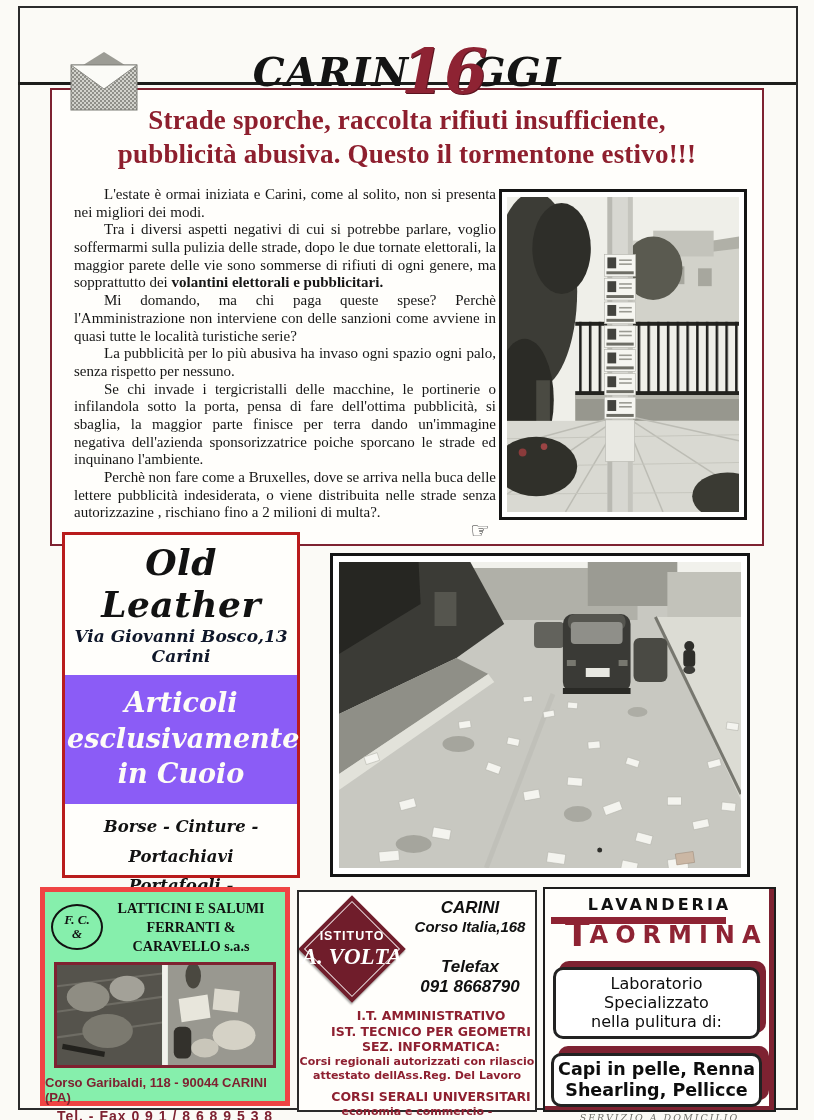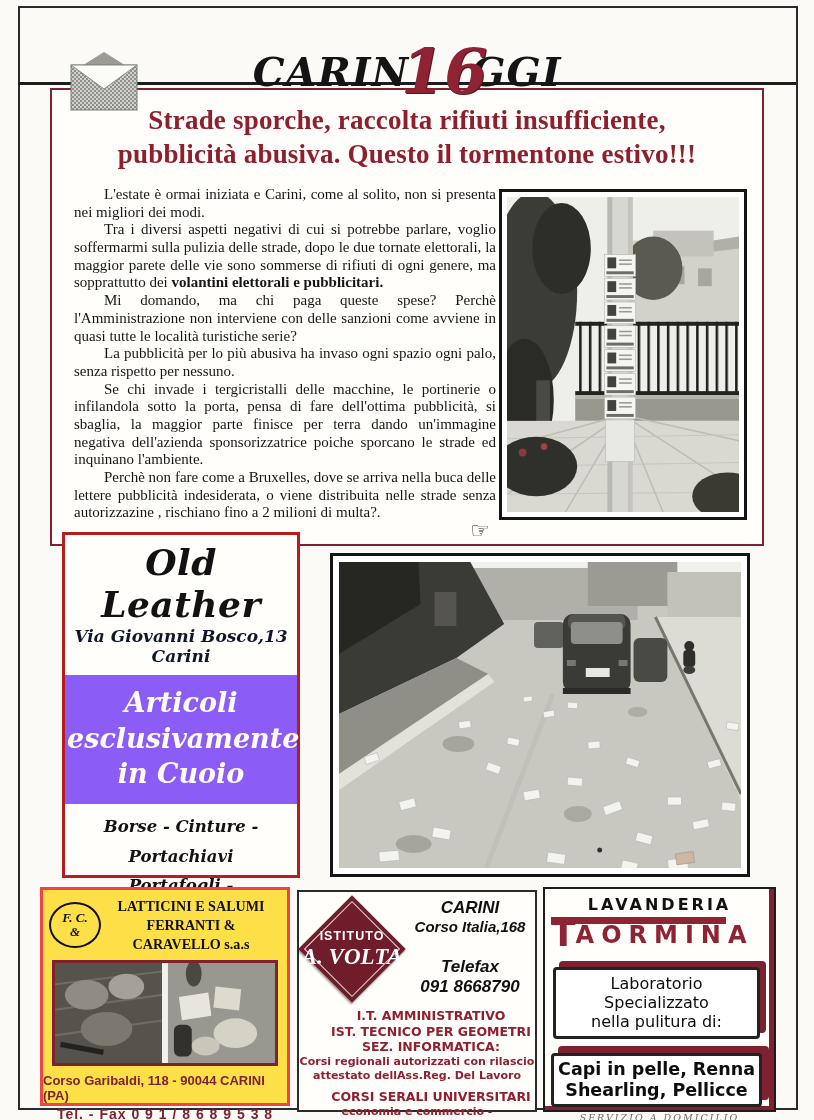--- a/index.html
+++ b/index.html
@@ -65,21 +65,21 @@
   .ol-items{font-size:16.5px;line-height:1.8;margin-top:8px;color:#121212;}
   
   .photo-street{
     position:absolute;left:330px;top:553px;width:420px;height:324px;
     border:3px solid #141414;background:#fff;padding:6px;box-sizing:border-box;
   }
   .photo-street svg{display:block;width:100%;height:100%;}
   
   .ad-latticini{
     position:absolute;left:40px;top:887px;width:250px;height:219px;
-    border:3px solid #ef4444;box-sizing:border-box;background:#fde047;
+    border:5px solid #ef4444;box-sizing:border-box;background:#86efac;
   }
   .latt-header{display:flex;align-items:center;padding:7px 6px 2px;}
   .fc-circle{
     width:48px;height:42px;border:2px solid #111;border-radius:50%;
     display:flex;flex-direction:column;justify-content:center;align-items:center;
     font-family:"Liberation Serif", serif;font-weight:bold;font-style:italic;
     font-size:13px;line-height:1.05;flex:none;color:#111;
   }
   .latt-title{
     flex:1;text-align:center;font-family:"Liberation Serif", serif;font-weight:bold;
@@ -130,27 +130,27 @@
   .ad-taormina{
     position:absolute;left:543px;top:887px;width:233px;height:225px;
     border:2px solid #1c1c1c;box-sizing:border-box;background:#fffefb;
     box-shadow:inset -5px -4px 0 0 #7e2231;
     font-family:"DejaVu Sans", sans-serif;
   }
   .tao-kicker{text-align:center;font-weight:bold;font-size:16px;letter-spacing:3px;margin-top:6px;color:#111;}
   .tao-name-row{position:relative;height:36px;margin:3px 10px 0 6px;}
   .tao-t-bar{position:absolute;left:0;top:0;width:82%;height:7px;background:#8e2333;}
   .tao-name-text{
-    position:absolute;left:0;top:1px;width:100%;color:#8e2333;font-weight:bold;
+    position:absolute;left:14px;top:1px;width:100%;color:#8e2333;font-weight:bold;
     white-space:nowrap;
   }
   .tao-initial{font-size:36px;line-height:0.9;}
   .tao-rest{font-size:24px;letter-spacing:7px;vertical-align:3px;}
   .tao-box{
-    border:3px solid #222;border-radius:4px;background:#fff;text-align:center;
+    border:3px solid #222;border-radius:10px;background:#fff;text-align:center;
     position:relative;color:#0d0d0d;
   }
   .tao-box1{margin:14px 14px 0 8px;padding:4px 2px;font-size:16px;line-height:1.2;box-shadow:6px -6px 0 0 #7e2231;}
   .tao-box2{margin:14px 12px 0 6px;padding:3px 2px;font-weight:bold;font-size:17.5px;line-height:1.2;box-shadow:7px -7px 0 0 #7e2231;}
   .tao-service{
     text-align:center;font-family:"DejaVu Serif", serif;font-style:italic;
     font-size:9.5px;color:#6e6e68;letter-spacing:2px;margin-top:5px;
   }
 </style>
 </head>

